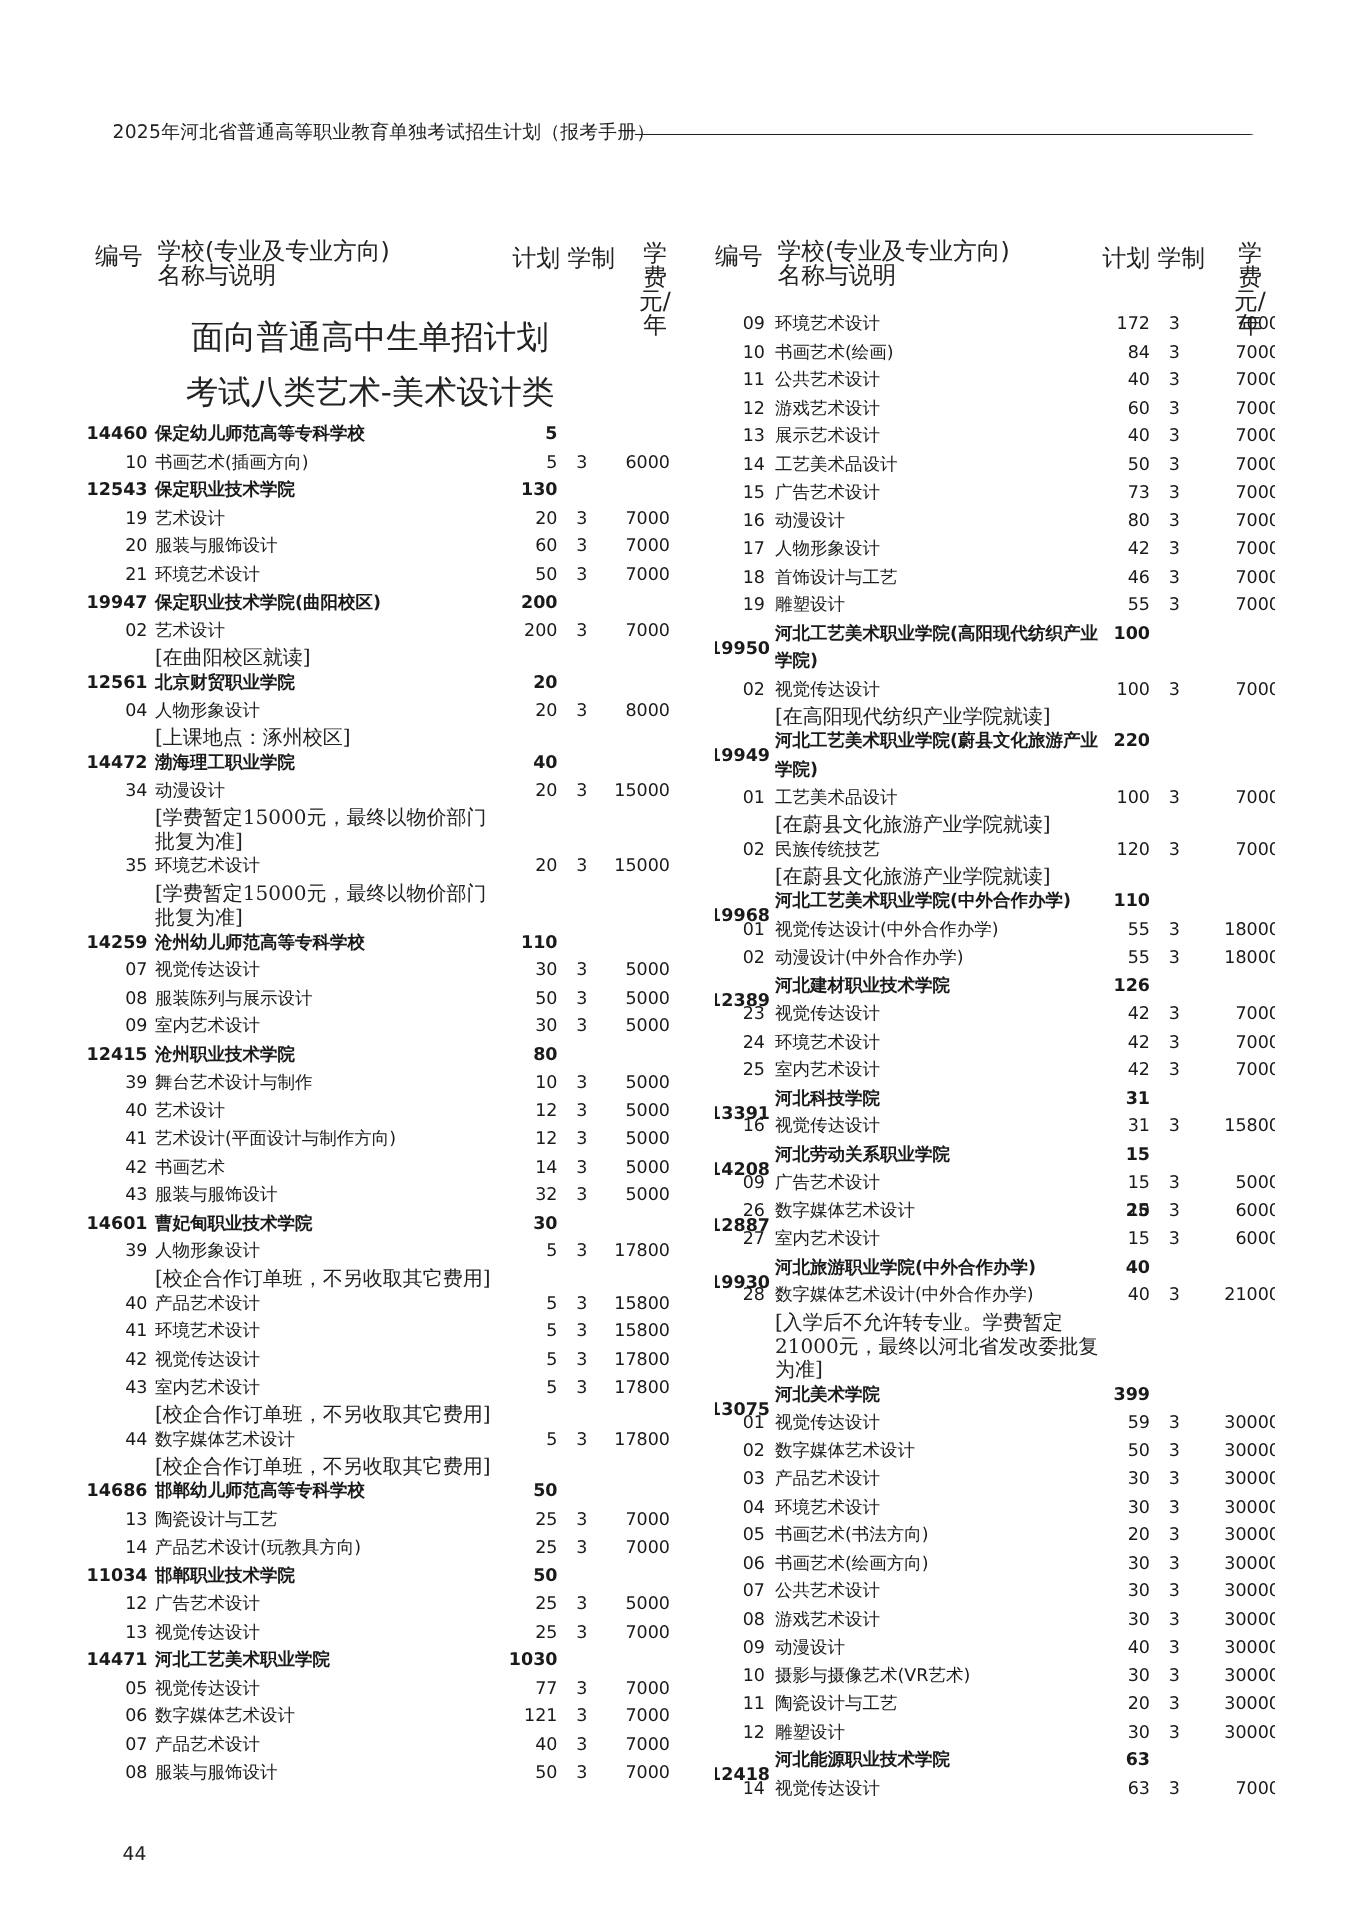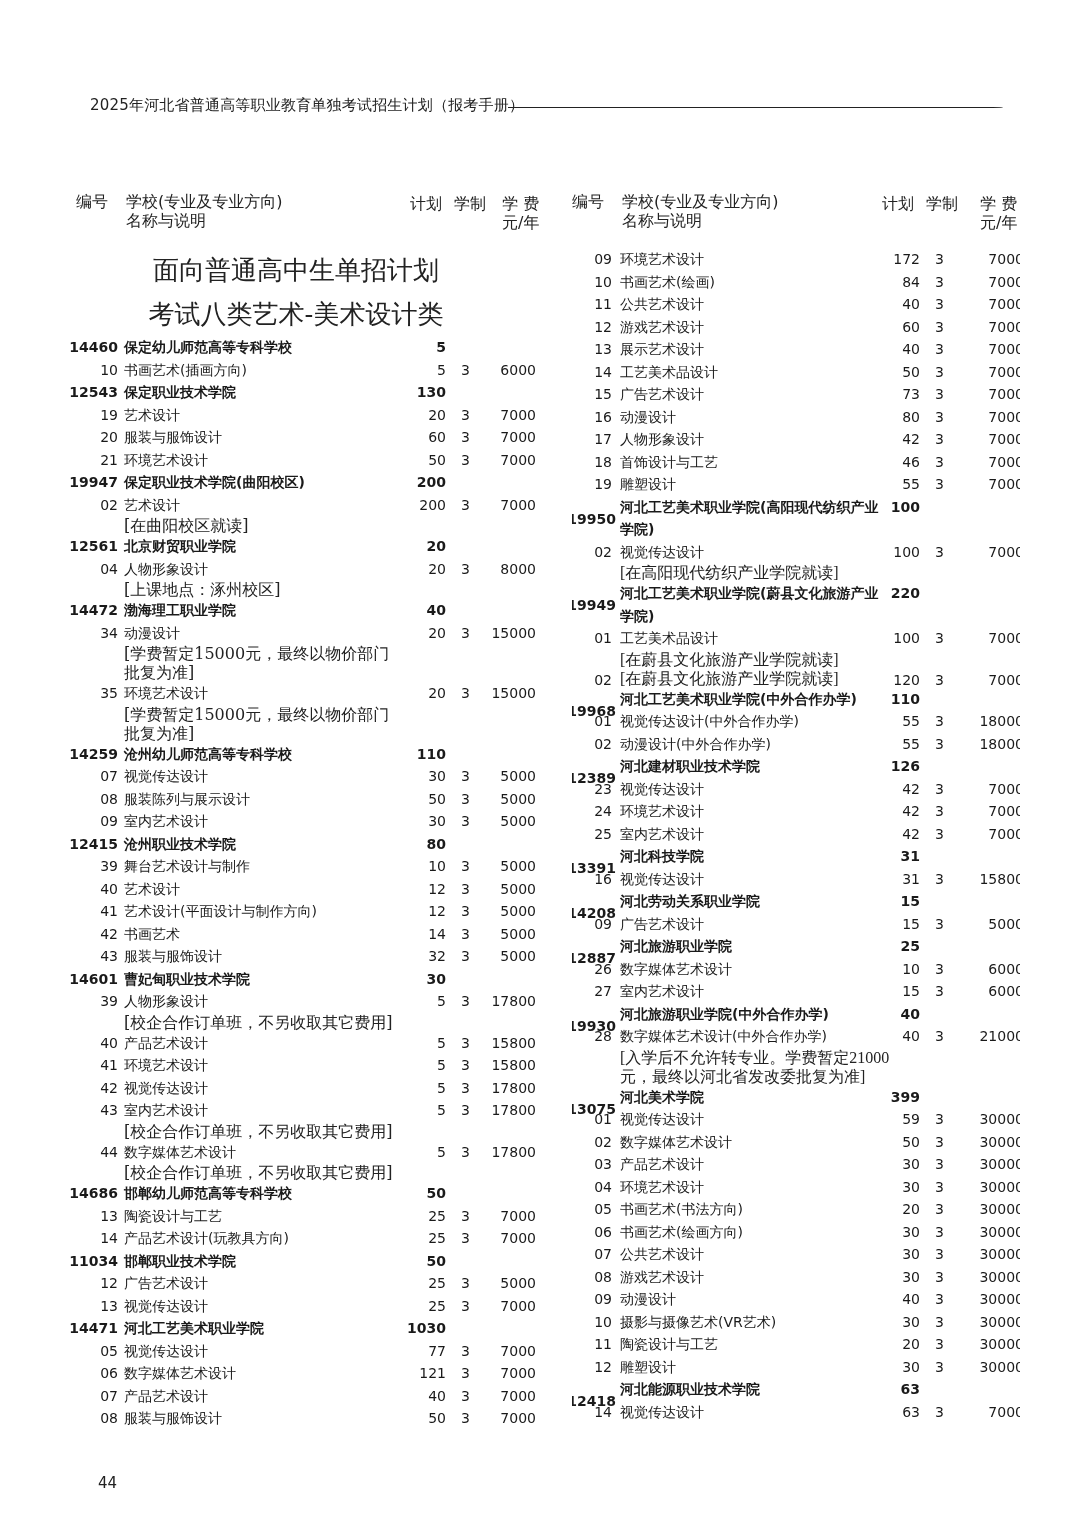--- a/index.html
+++ b/index.html
@@ -14,21 +14,21 @@
   }
   .running-rule {
     position: absolute; left: 508px; top: 107px; width: 495px; height: 0;
     border-top: 1.6px solid #222; border-top-right-radius: 40px 4px;
   }
   .col {
     position: absolute; top: 190px;
   }
   .col-left { left: 76px; width: 470px; }
   .col-right { left: 572px; width: 448px; overflow: hidden; }
-  .hdr { position: relative; height: 52px; font-size: 16px; color: #222; }
+  .hdr { position: relative; height: 52px; font-size: 19px; color: #222; }
   .hdr .h-no { position: absolute; left: 0; top: 2px; }
   .hdr .h-name { position: absolute; left: 50px; top: 2px; line-height: 19px; }
   .hdr .h-plan { position: absolute; top: 4px; }
   .hdr .h-len { position: absolute; top: 4px; }
   .hdr .h-fee { position: absolute; top: 4px; line-height: 19px; text-align: center; }
   .col-left .h-plan { left: 334px; }
   .col-left .h-len { left: 378px; }
   .col-left .h-fee { left: 426px; }
   .col-right .h-plan { left: 310px; }
   .col-right .h-len { left: 354px; }
@@ -58,21 +58,21 @@
   .col-left .pl { left: 318px; width: 52px; }
   .col-left .ln { left: 378px; width: 16px; }
   .col-left .fe { left: 400px; width: 60px; }
   .col-left .school .pl { left: 318px; width: 52px; }
 
   
   .col-right .school .no { left: -8px; width: 52px; margin-top: 12px; }
   .col-right .school .nm { padding-left: 48px; width: 270px; }
   .col-right .major .no { left: 16px; width: 24px; }
   .col-right .major .nm { padding-left: 48px; }
-  .col-right .note { padding-left: 48px; width: 270px; font-family: Liberation Serif, serif; }
+  .col-right .note { padding-left: 48px; width: 270px; }
   .col-right .pl { left: 300px; width: 48px; }
   .col-right .ln { left: 356px; width: 16px; }
   .col-right .fe { left: 380px; width: 72px; }
 
   .page-no { position: absolute; left: 98px; top: 1474px; font-size: 15px; color: #222; }
 </style>
 </head>
 <body>
 
 <div class="running-head">2025年河北省普通高等职业教育单独考试招生计划（报考手册）</div>
@@ -485,20 +485,21 @@
       <div class="row major">
         <span class="no">01</span>
         <span class="nm">工艺美术品设计</span>
         <span class="pl">100</span>
         <span class="ln">3</span>
         <span class="fe">7000</span>
         <span class="note" style="display: block;">[在蔚县文化旅游产业学院就读]</span>
       </div>
       <div class="row major">
         <span class="no">02</span>
+        <span class="nm">民族传统技艺</span>
         <span class="pl">120</span>
         <span class="ln">3</span>
         <span class="fe">7000</span>
         <span class="note" style="display: block;">[在蔚县文化旅游产业学院就读]</span>
       </div>
       <div class="row school">
         <span class="no">19968</span>
         <span class="nm">河北工艺美术职业学院(中外合作办学)</span>
         <span class="pl">110</span>
       </div>
@@ -561,21 +562,20 @@
       </div>
       <div class="row major">
         <span class="no">09</span>
         <span class="nm">广告艺术设计</span>
         <span class="pl">15</span>
         <span class="ln">3</span>
         <span class="fe">5000</span>
       </div>
       <div class="row school">
         <span class="no">12887</span>
-        <span class="nm">河北旅游职业学院</span>
         <span class="pl">25</span>
       </div>
       <div class="row major">
         <span class="no">26</span>
         <span class="nm">数字媒体艺术设计</span>
         <span class="pl">10</span>
         <span class="ln">3</span>
         <span class="fe">6000</span>
       </div>
       <div class="row major">

